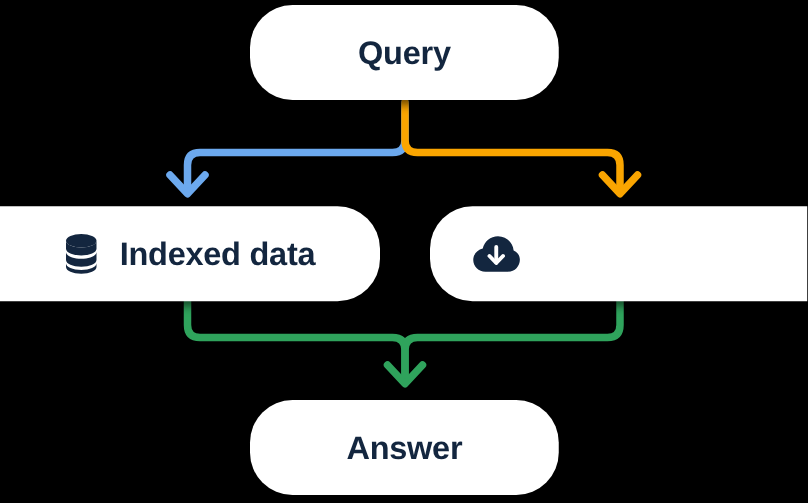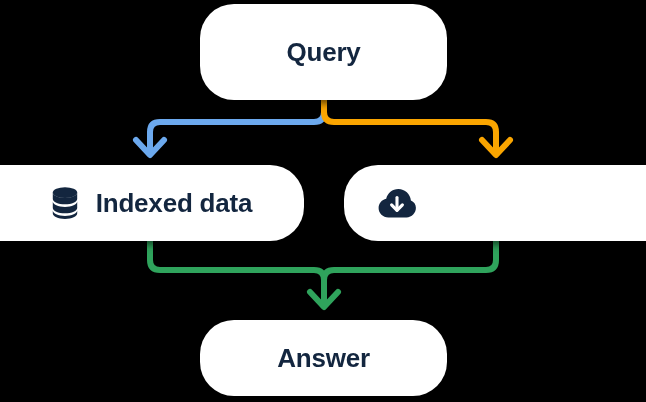--- a/index.html
+++ b/index.html
@@ -32,21 +32,21 @@
     font-weight: bold;
     color: #13263f;
     letter-spacing: -0.2px;
     white-space: nowrap;
   }
 
   #node-query {
     left: 200px;
     top: 4px;
     width: 247px;
-    height: 96px;
+    height: 76px;
     align-items: center;
   }
   #node-query .node-label { font-size: 26px; }
 
   #node-answer {
     left: 200px;
     top: 320px;
     width: 247px;
     height: 76px;
   }

